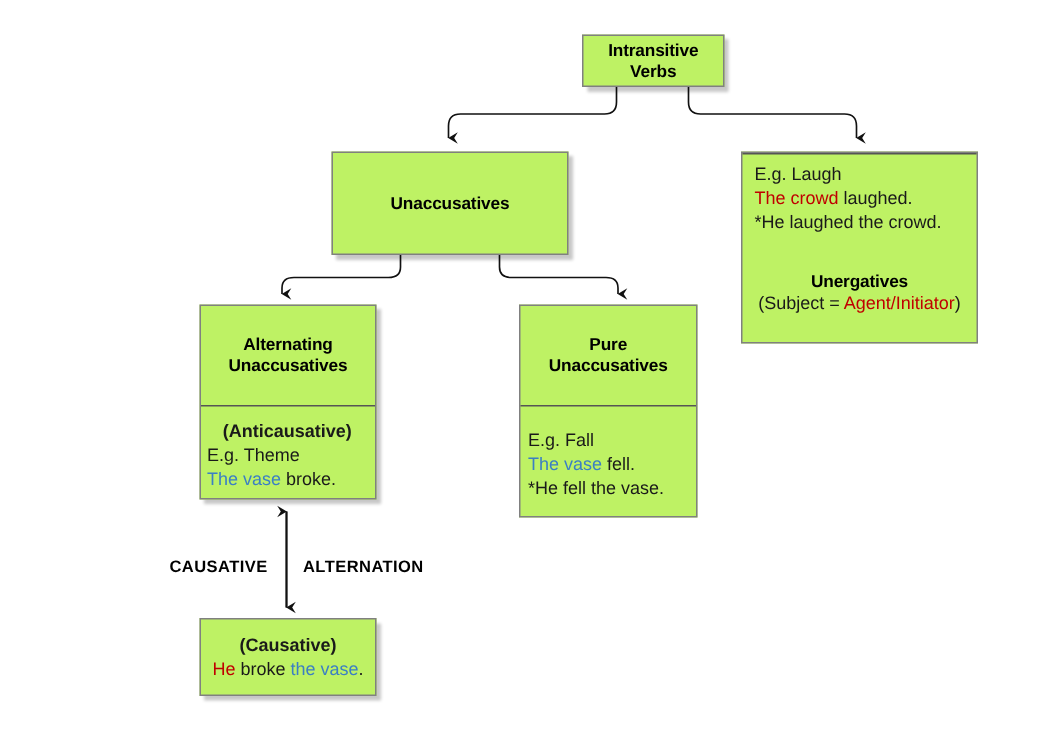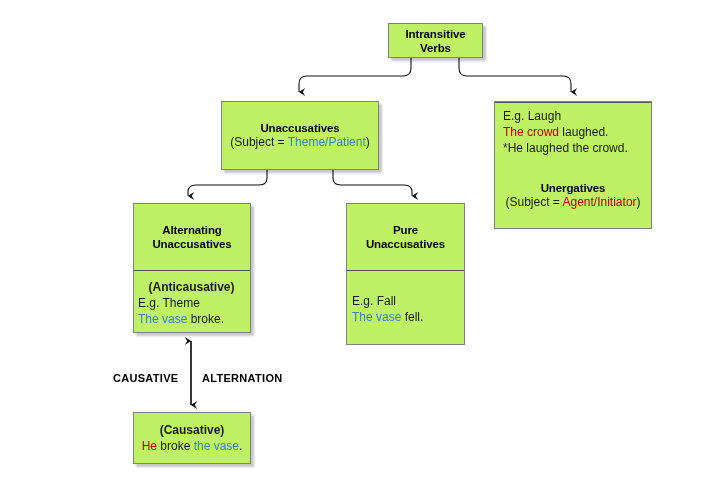--- a/index.html
+++ b/index.html
@@ -116,23 +116,20 @@
   <div class="node" style="left:388px; top:23px; width:95px; height:35px;">
     <div class="cell head" style="height:100%;">
       <div class="title-line">Intransitive</div>
       <div class="title-line">Verbs</div>
     </div>
   </div>
 
   <div class="node" style="left:221px; top:101px; width:158px; height:69px;">
     <div class="cell head" style="height:100%;">
       <div class="title-line">Unaccusatives</div>
-      <div class="sub-line">
-        <span>(Subject = </span><span class="blue">Theme/Patient</span><span>)</span>
-      </div>
     </div>
   </div>
 
   <div class="node no-shadow" style="left:494px; top:101px; width:158px; height:128px;">
     <div class="cell body" style="height:58px; padding-left:8px;">
       <div class="ex-line">E.g. Laugh</div>
       <div class="ex-line">
         <span class="red">The crowd</span><span> laughed.</span>
       </div>
       <div class="ex-line">*He laughed the crowd.</div>
@@ -162,20 +159,21 @@
   <div class="node no-shadow" style="left:346px; top:203px; width:119px; height:142px;">
     <div class="cell head" style="height:66px;">
       <div class="title-line">Pure</div>
       <div class="title-line">Unaccusatives</div>
     </div>
     <div class="cell body" style="height:76px; padding-left:5px;">
       <div class="ex-line">E.g. Fall</div>
       <div class="ex-line">
         <span class="blue">The vase</span><span> fell.</span>
       </div>
+      <div class="ex-line">*He fell the vase.</div>
     </div>
   </div>
 
   <div class="node" style="left:133px; top:412px; width:118px; height:52px;">
     <div class="cell head" style="height:100%;">
       <div class="ex-line bold">(Causative)</div>
       <div class="ex-line">
         <span class="red">He</span><span> broke </span><span class="blue">the vase</span><span>.</span>
       </div>
     </div>

